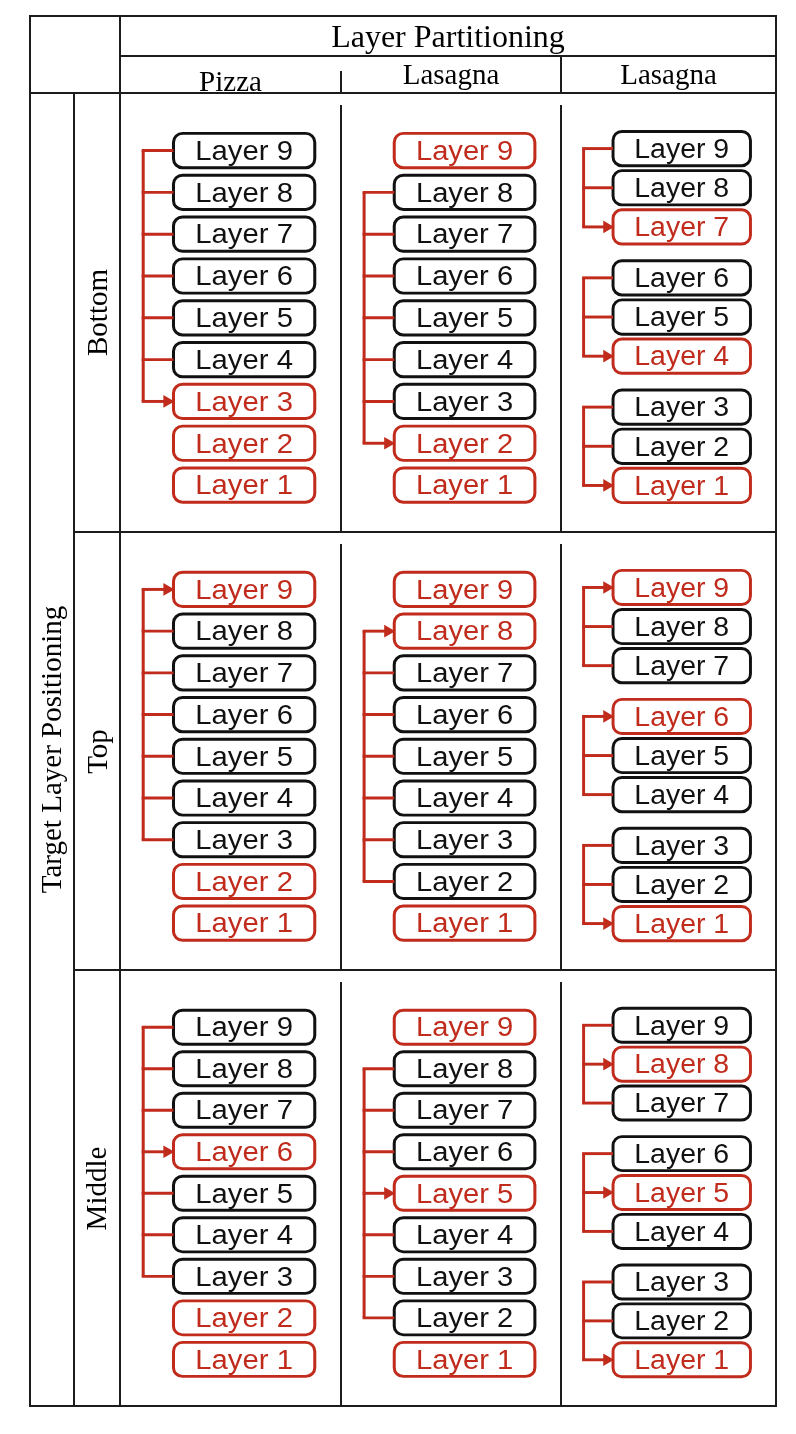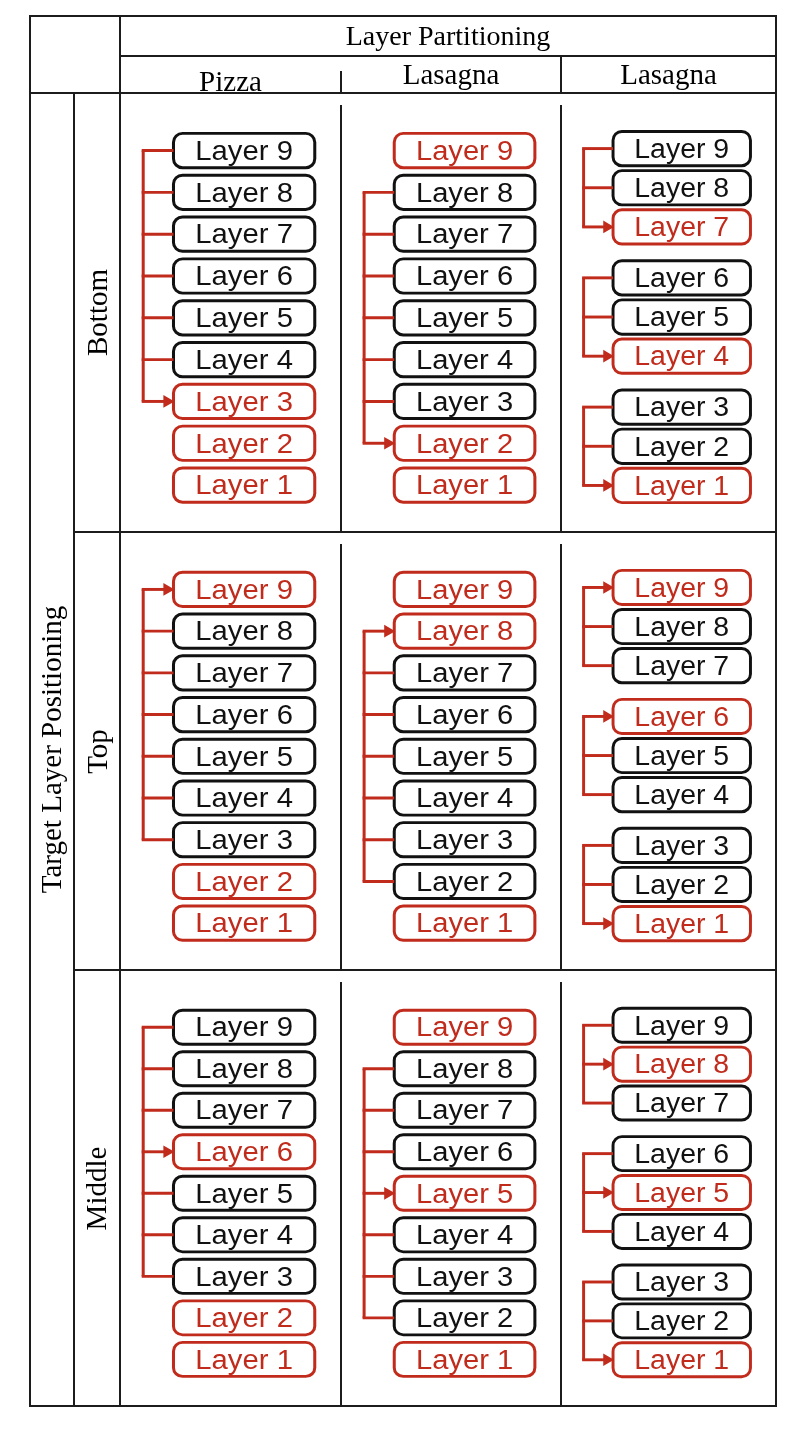--- a/index.html
+++ b/index.html
@@ -7,21 +7,21 @@
             font-family:"Liberation Serif", serif; }
   .grid { position:absolute; left:29px; top:15px; width:748px; height:1392px;
           display:grid; box-sizing:border-box;
           grid-template-columns:44px 46px 221px 220px 1fr;
           grid-template-rows:40px 37px 439px 438px 1fr;
           border:2px solid #1c1c1c; }
   .cell { box-sizing:border-box; display:flex; align-items:center; justify-content:center; }
   .br { border-right:2px solid #1c1c1c; }
   .bb { border-bottom:2px solid #1c1c1c; }
   .corner   { grid-area:1 / 1 / 3 / 3; }
-  .colgroup { grid-area:1 / 3 / 2 / 6; font-size:28px; color:#000; }
+  .colgroup { grid-area:1 / 3 / 2 / 6; font-size:32px; color:#000; }
   .ch0 { grid-area:2 / 3 / 3 / 4;margin-top:14px; }
   .ch1 { grid-area:2 / 4 / 3 / 5; }
   .ch2 { grid-area:2 / 5 / 3 / 6; }
   .colhead { font-size:29px; color:#000; }
   .rowgroup { grid-area:3 / 1 / 6 / 2; }
   .rh0 { grid-area:3 / 2 / 4 / 3; }
   .rh1 { grid-area:4 / 2 / 5 / 3; }
   .rh2 { grid-area:5 / 2 / 6 / 3; }
   .vtext { transform:rotate(-90deg); white-space:nowrap; font-size:29px; color:#000; }
   .dc { position:relative;margin-top:11px; }

